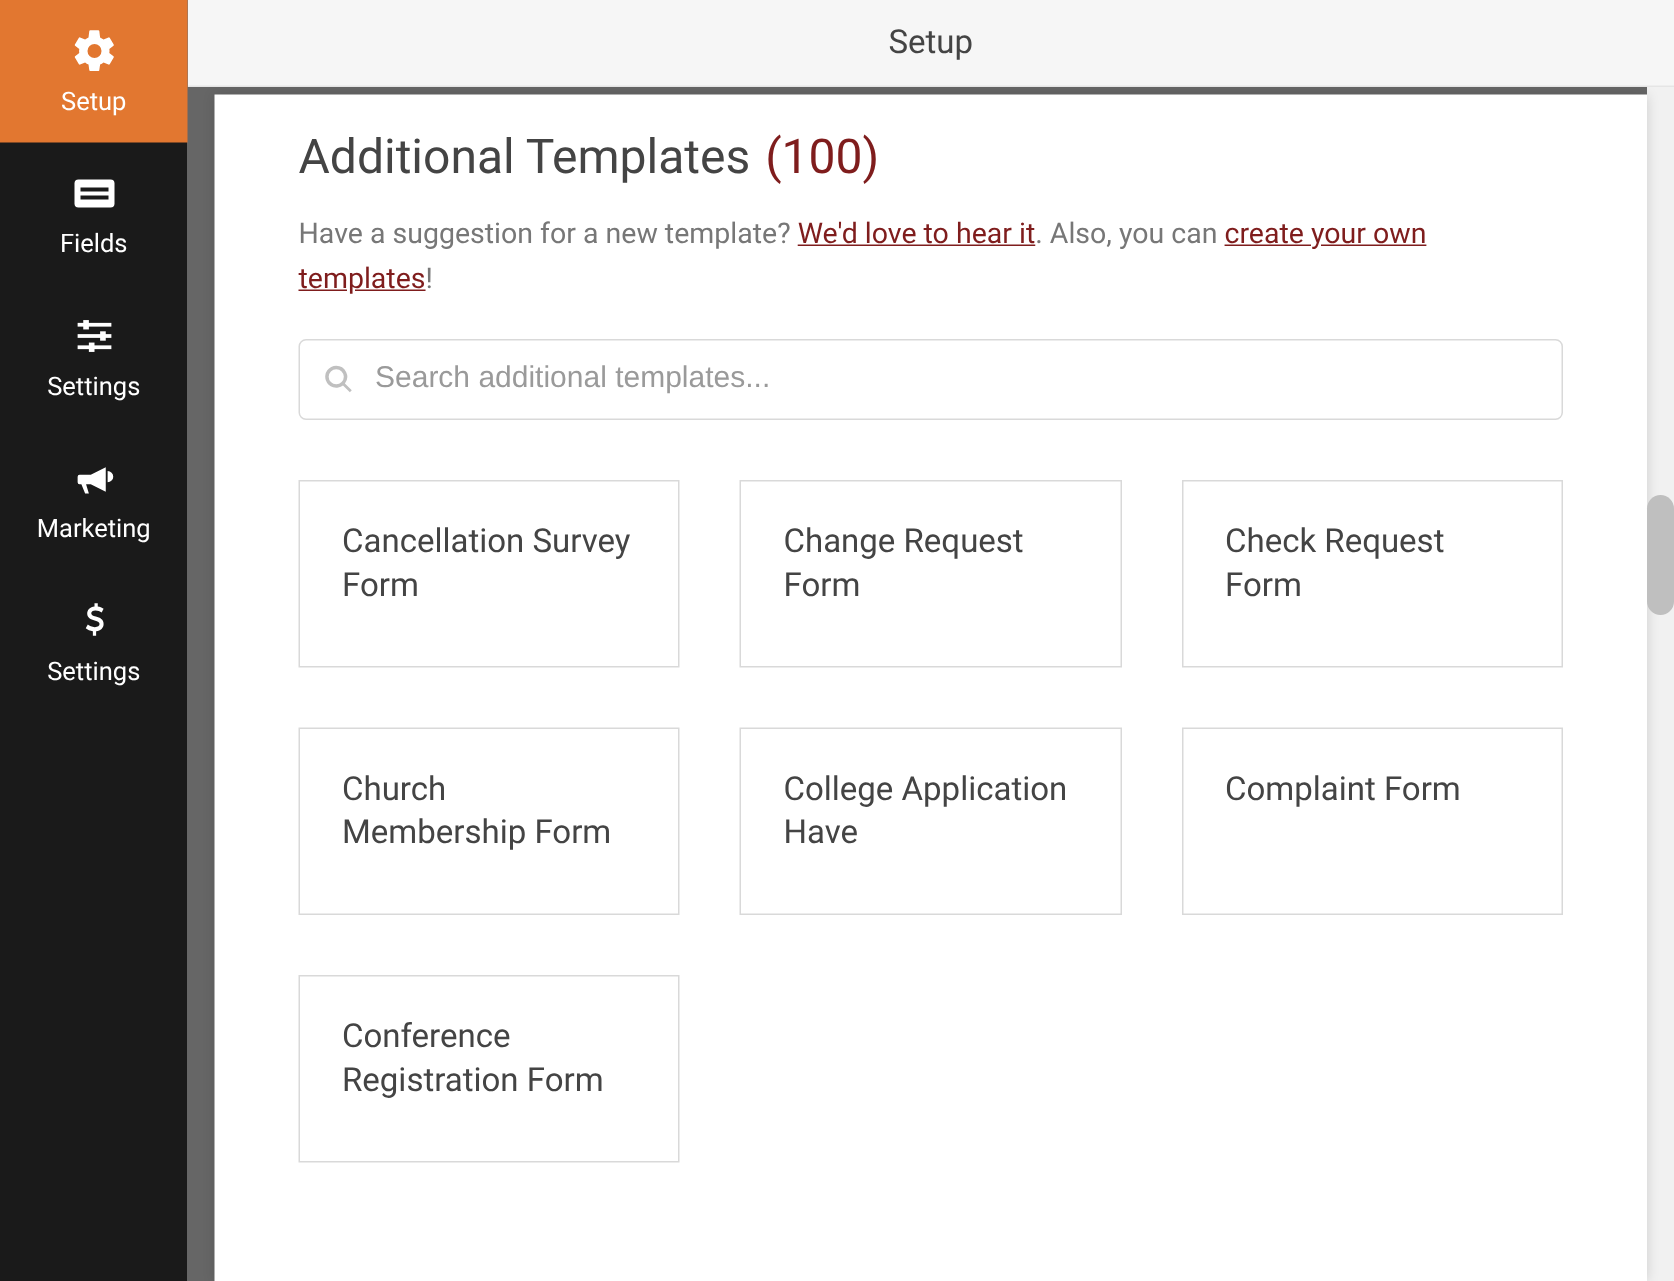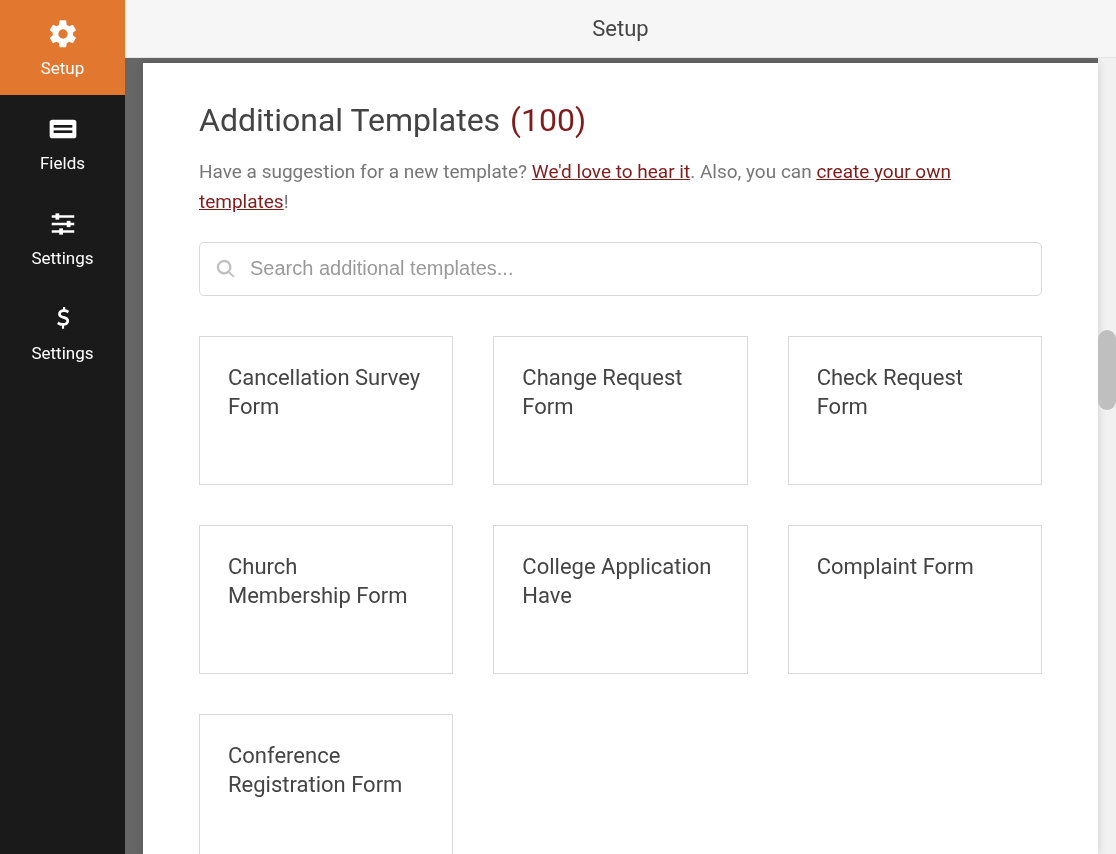--- a/index.html
+++ b/index.html
@@ -53,21 +53,21 @@
       overflow: hidden;
       z-index: 1;
     }
     .panel {
       position: absolute;
       top: 5px;
       left: 18px;
       right: 18px;
       bottom: 0;
       background: #fff;
-      padding: 36px 56px 0 56px;
+      padding: 20px 56px 0 56px;
       overflow-y: auto;
       box-shadow: 0 0 8px rgba(0,0,0,0.15);
     }
 
     .title-row { display: flex; align-items: baseline; gap: 10px; margin-top: 2px; margin-bottom: 18px; }
     .title { font-size: 32px; color: #444; font-weight: 400; }
     .count { font-size: 32px; color: #7f1d1d; font-weight: 400; }
 
     .intro { font-size: 19px; color: #777; line-height: 1.6; margin-bottom: 24px; }
     .intro a { color: #7f1d1d; text-decoration: underline; }
@@ -92,21 +92,21 @@
       width: 22px; height: 22px; color: #c0c0c0;
     }
 
     .grid {
       display: grid;
       grid-template-columns: repeat(3, 1fr);
       gap: 40px 40px;
     }
     .card {
       border: 1px solid #d9d9d9;
-      height: 149px;
+      height: 125px;
       padding: 26px 28px;
       cursor: pointer;
     }
     .card .card-title { font-size: 22px; color: #444; line-height: 1.35; }
 
     
     .scroll-hint {
       position: absolute;
       right: 0; top: 330px;
       width: 18px; height: 80px;
@@ -153,20 +153,28 @@
           <rect x="3" y="11" width="18" height="2"></rect>
           <rect x="3" y="17" width="18" height="2"></rect>
           <rect x="6" y="3.5" width="3" height="5"></rect>
           <rect x="15" y="9.5" width="3" height="5"></rect>
           <rect x="9" y="15.5" width="3" height="5"></rect>
         </svg>
     </span>
     <span class="label">Settings</span>
   </div>
 
+  <div class="sidebar-item">
+    <span class="icon">
+      <svg viewBox="0 0 24 24" width="30" height="30" fill="currentColor">
+          <path d="M3 10v4a1 1 0 0 0 1 1h1l2 5h2l-1.5-5H10l8 4V6l-8 4H4a1 1 0 0 0-1 1zm16-2a3 3 0 0 1 0 6V8z"></path>
+        </svg>
+    </span>
+    <span class="label">Marketing</span>
+  </div>
 
   <div class="sidebar-item">
     <span class="icon">
       <svg viewBox="0 0 24 24" width="26" height="30" fill="currentColor">
           <path d="M12 1v2.1c-2.7.4-4.5 2-4.5 4.3 0 2.6 2.2 3.6 4.6 4.3 2.2.6 3 1.1 3 2.2 0 1.1-1 1.9-2.9 1.9-1.8 0-3.3-.8-4.3-1.6l-1.3 2.3c1.1.9 2.7 1.6 4.4 1.8V21h2v-2.7c2.9-.4 4.6-2.1 4.6-4.5 0-2.8-2.2-3.8-4.8-4.5-2-.5-2.8-1-2.8-2 0-.9.9-1.7 2.6-1.7 1.5 0 2.8.5 3.8 1.2l1.2-2.3c-1-.7-2.3-1.2-3.6-1.4V1h-2z"></path>
         </svg>
     </span>
     <span class="label">Settings</span>
   </div>
 </nav>

